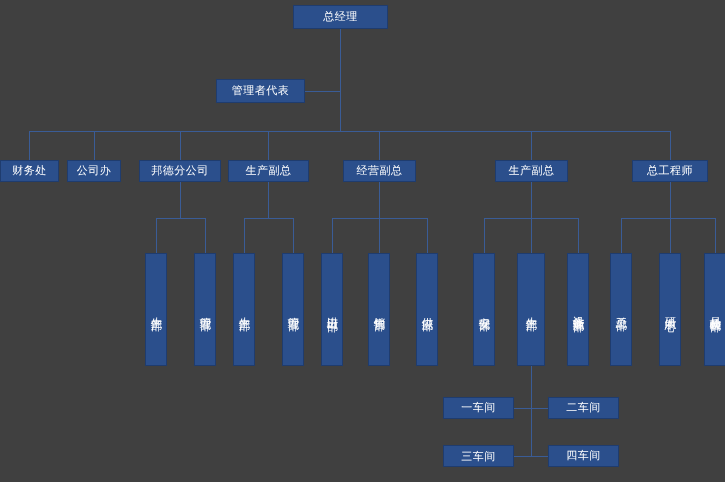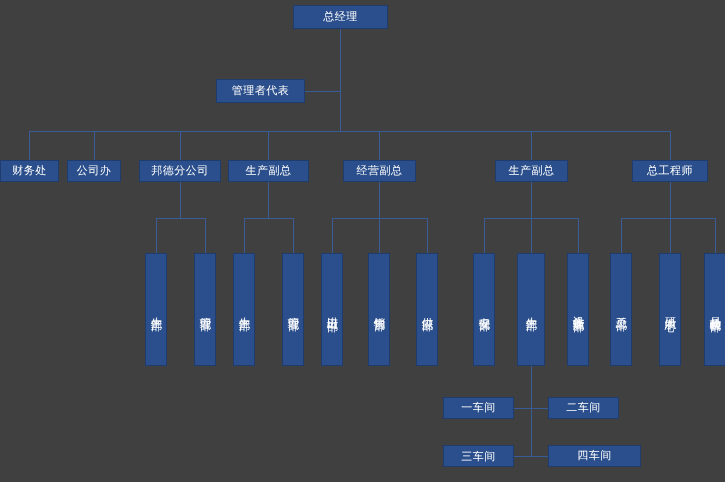--- a/index.html
+++ b/index.html
@@ -184,17 +184,17 @@
 
   <div class="node horizontal" style="left:443px; top:397px; width:71px; height:22px;">
     <span class="label">一车间</span>
   </div>
   <div class="node horizontal" style="left:548px; top:397px; width:71px; height:22px;">
     <span class="label">二车间</span>
   </div>
   <div class="node horizontal" style="left:443px; top:445px; width:71px; height:22px;font-family:Liberation Serif, serif;">
     <span class="label">三车间</span>
   </div>
-  <div class="node horizontal" style="left:548px; top:445px; width:93px; height:22px;">
+  <div class="node horizontal" style="left:548px; top:445px; width:71px; height:22px;">
     <span class="label">四车间</span>
   </div>
 
 </div>
 
 </body></html>

